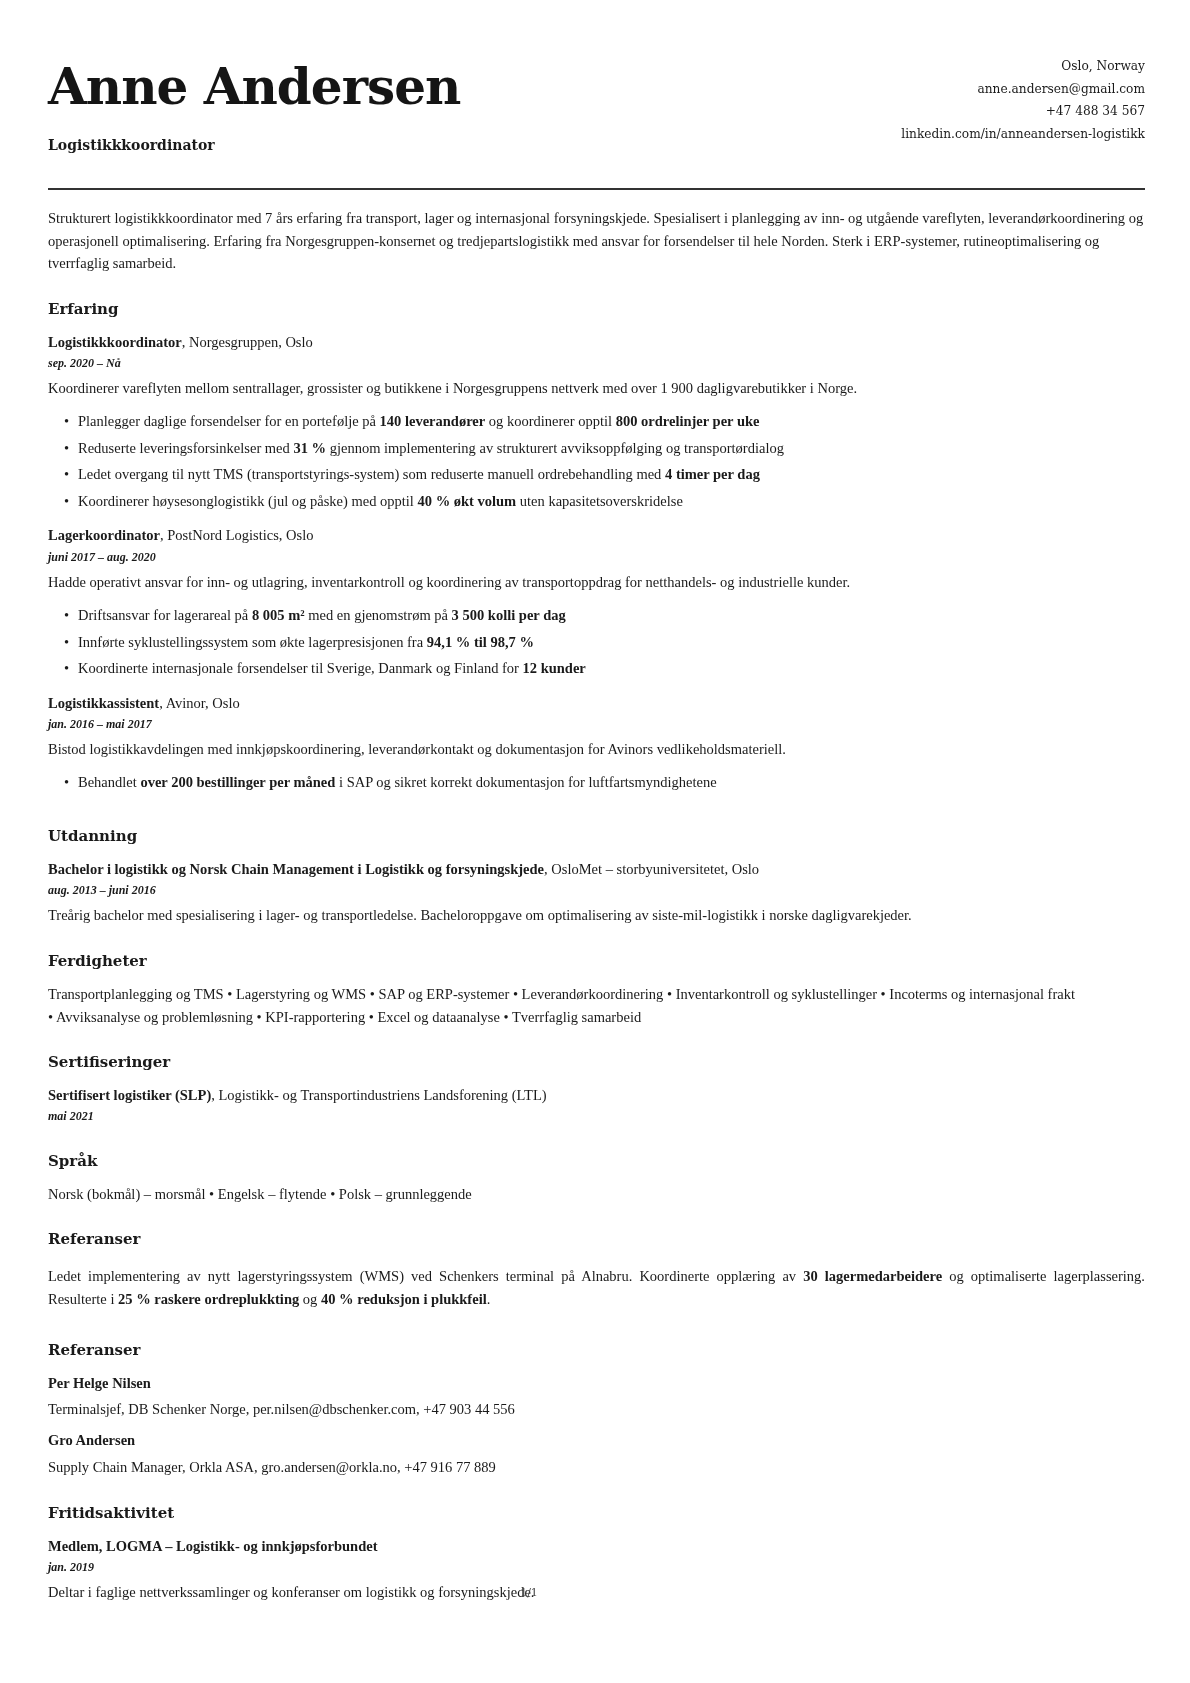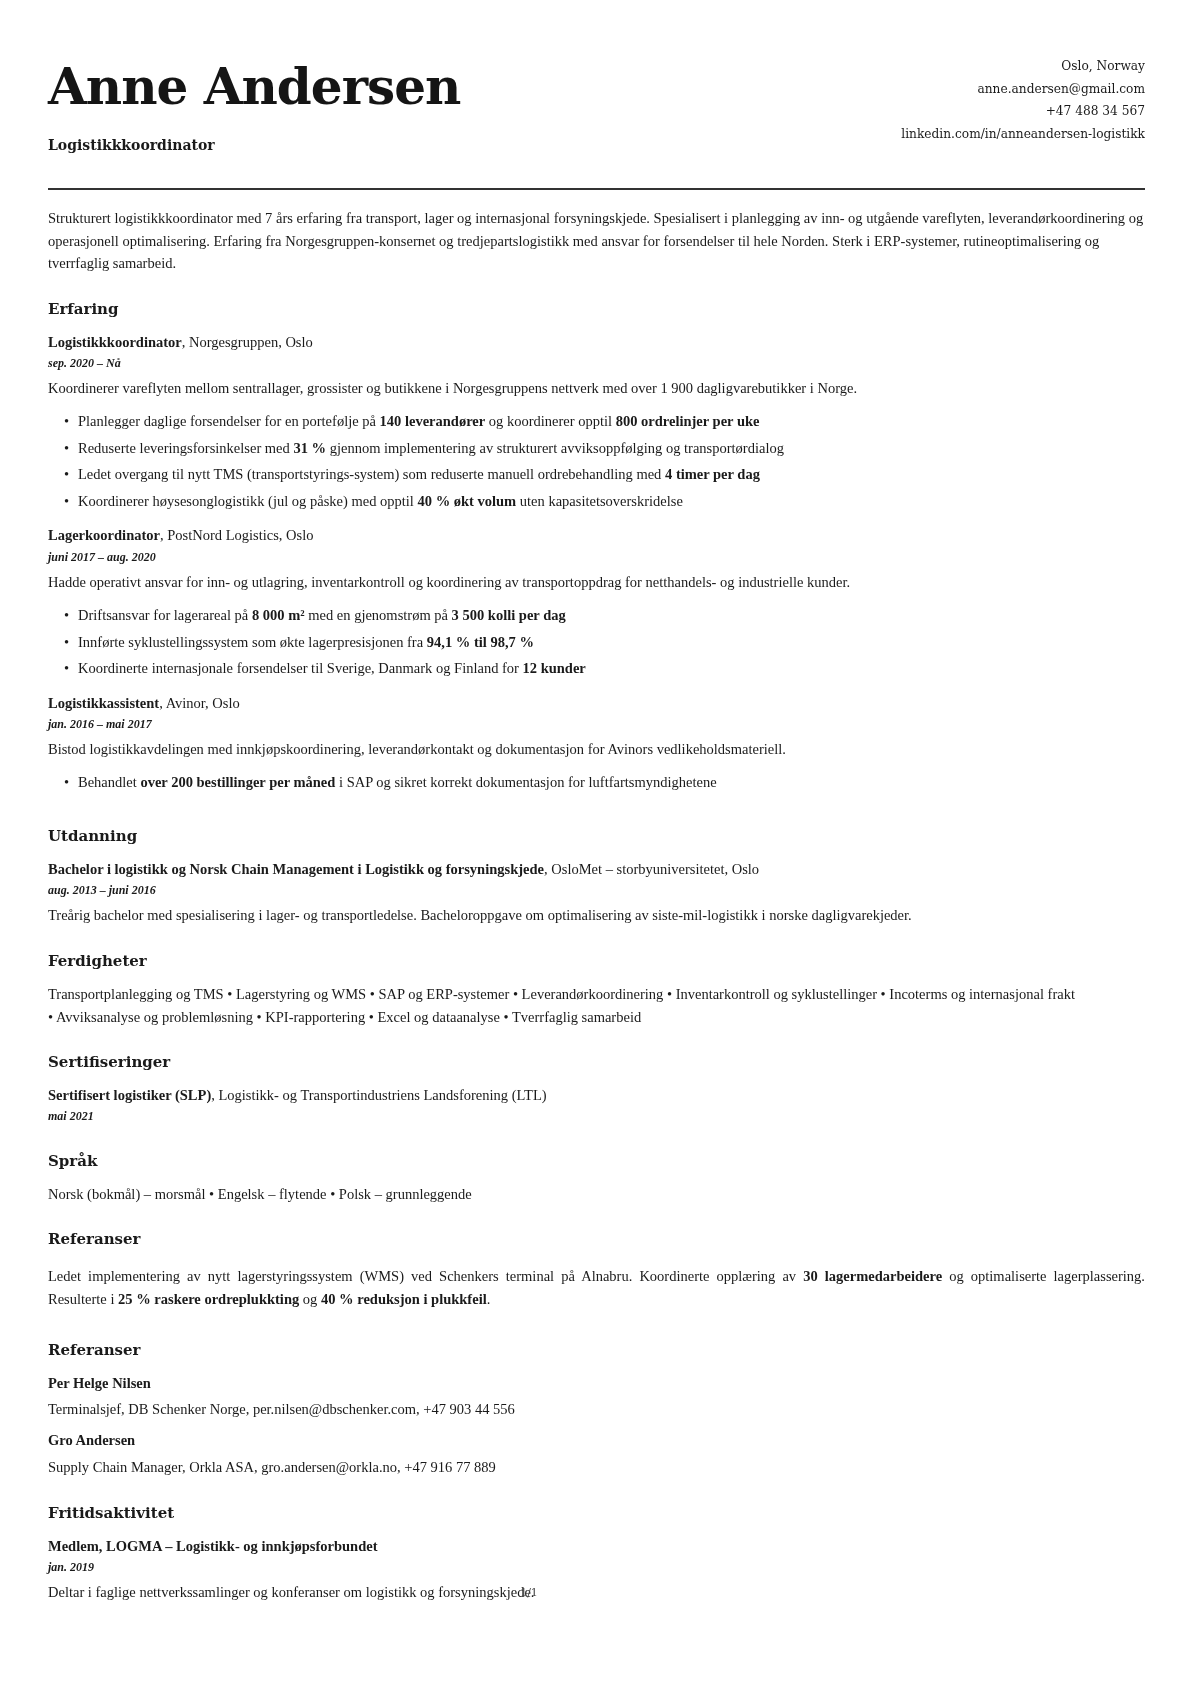--- a/index.html
+++ b/index.html
@@ -159,21 +159,21 @@
     </ul>
   </div>
 
   <div class="entry">
     <div class="entry-head">
       <span><span class="b">Lagerkoordinator</span><span>, PostNord Logistics, Oslo</span></span>
       <span class="date">juni 2017 – aug. 2020</span>
     </div>
     <div class="desc">Hadde operativt ansvar for inn- og utlagring, inventarkontroll og koordinering av transportoppdrag for netthandels- og industrielle kunder.</div>
     <ul class="bullets">
-      <li><span>Driftsansvar for lagerareal på </span><span class="b">8 000 m²</span><span> med en gjenomstrøm på </span><span class="b">3 500 kolli per dag</span></li>
+      <li><span>Driftsansvar for lagerareal på </span><span class="b">8 005 m²</span><span> med en gjenomstrøm på </span><span class="b">3 500 kolli per dag</span></li>
       <li><span>Innførte syklustellingssystem som økte lagerpresisjonen fra </span><span class="b">94,1 % til 98,7 %</span></li>
       <li><span>Koordinerte internasjonale forsendelser til Sverige, Danmark og Finland for </span><span class="b">12 kunder</span></li>
     </ul>
   </div>
 
   <div class="entry">
     <div class="entry-head">
       <span><span class="b">Logistikkassistent</span><span>, Avinor, Oslo</span></span>
       <span class="date">jan. 2016 – mai 2017</span>
     </div>

